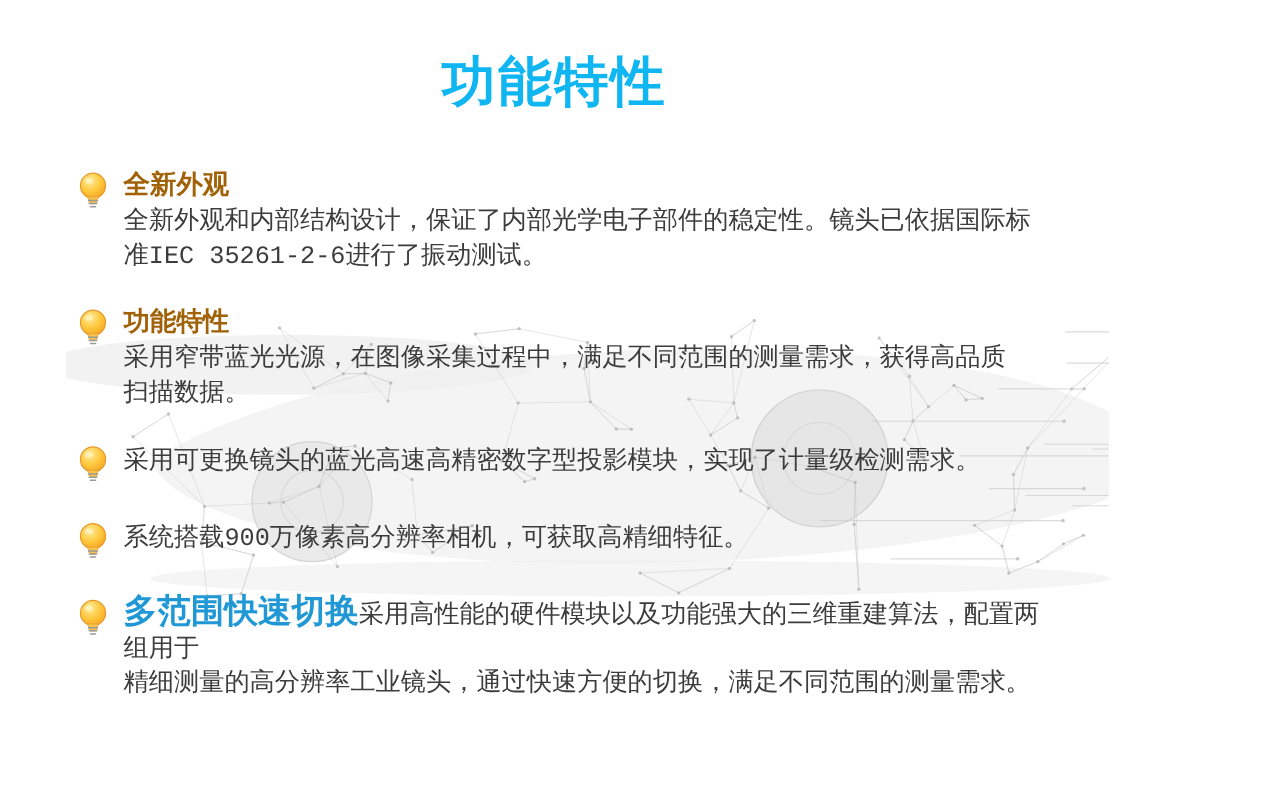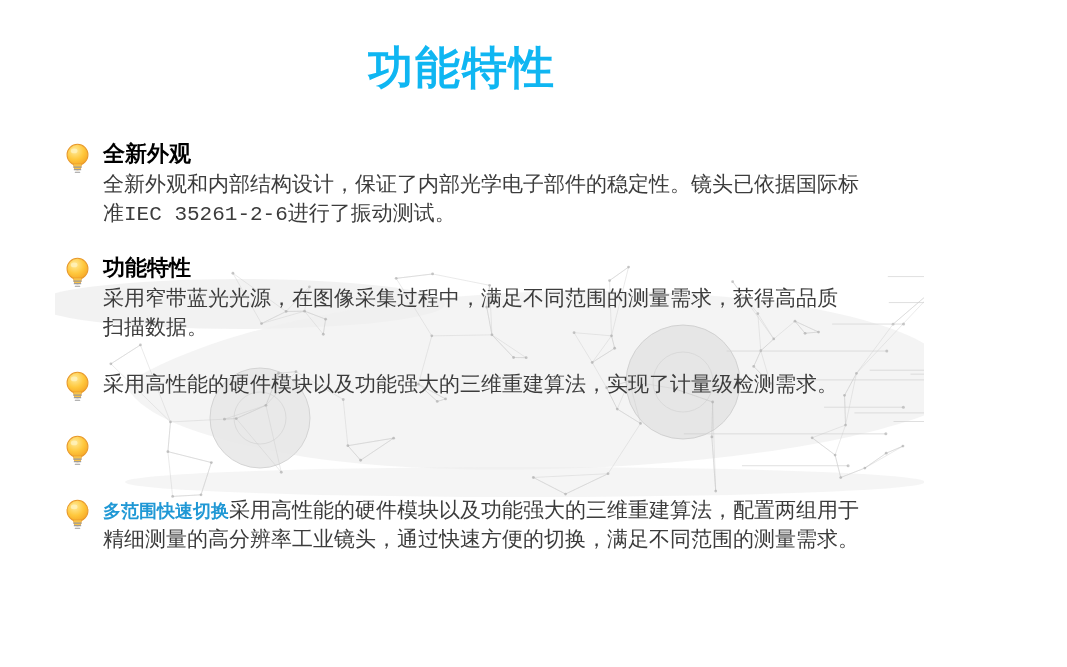--- a/index.html
+++ b/index.html
@@ -17,29 +17,29 @@
     color:#0FB6F2; letter-spacing:2px;
   }
   .content {
     position:absolute; left:64px; top:142px; right:58px;
   }
   .section { display:flex; align-items:flex-start; margin-bottom:27px; }
   .bulb { width:27px; height:36px; flex:0 0 27px; margin-right:12px; margin-top:1px; }
   .bulb svg { width:27px; height:36px; display:block; }
   .sec-text { flex:1; min-width:0; }
   .sec-heading {
-    margin:0; font-size:22px; font-weight:bold; color:#000000;
+    margin:0; font-size:22px; font-weight:bold; color:#a16207;
     line-height:28px;
   }
   .sec-body {
     margin:2px 0 0 0; font-size:21px; color:#3C3C3C;
     line-height:28.5px; white-space:pre-line;
   }
   .inline-para { margin:0; }
-  .heading-inline { font-weight:bold; color:#2098D5; font-size:18px;text-align:center; }
+  .heading-inline { font-weight:bold; color:#2098D5; font-size:28px;text-align:center; }
 </style>
 </head>
 <body>
 
 <div class="slide">
 
   <svg width="0" height="0" style="position:absolute" aria-hidden="true">
     <defs>
       <radialGradient id="bulbGrad" cx="38%" cy="30%" r="85%">
         <stop offset="0%" stop-color="#FFEB9B"></stop>
@@ -341,31 +341,32 @@
       </div>
     </div>
 
     <div class="section">
       <span class="bulb">
           <svg>
             <use href="#bulb"></use>
           </svg>
         </span>
       <div class="sec-text">
-        <p class="sec-body">采用高性能的硬件模块以及功能强大的三维重建算法，实现了计量级检测需求。</p>
-      </div>
-    </div>
-
-    <div class="section">
-      <span class="bulb">
-          <svg>
-            <use href="#bulb"></use>
-          </svg>
-        </span>
-      <div class="sec-text">
+        <p class="sec-body">采用可更换镜头的蓝光高速高精密数字型投影模块，实现了计量级检测需求。</p>
+      </div>
+    </div>
+
+    <div class="section">
+      <span class="bulb">
+          <svg>
+            <use href="#bulb"></use>
+          </svg>
+        </span>
+      <div class="sec-text">
+        <p class="sec-body">系统搭载900万像素高分辨率相机，可获取高精细特征。</p>
       </div>
     </div>
 
     <div class="section">
       <span class="bulb">
           <svg>
             <use href="#bulb"></use>
           </svg>
         </span>
       <div class="sec-text">

